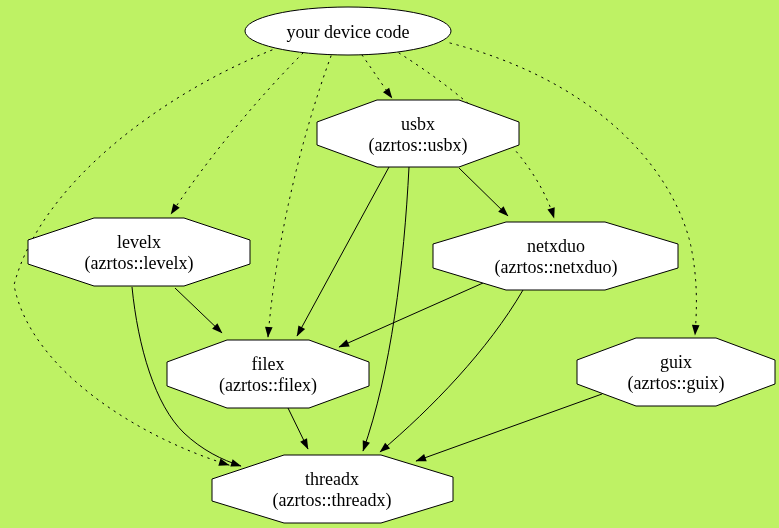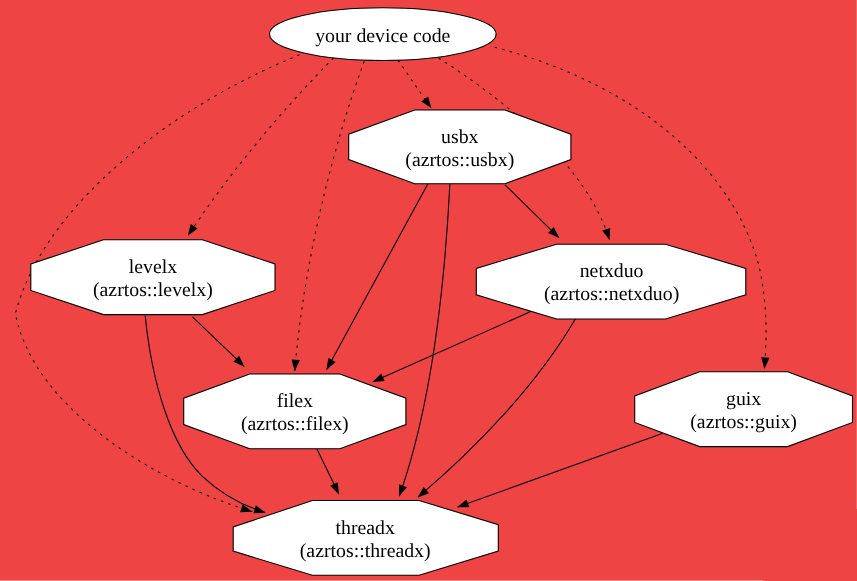--- a/index.html
+++ b/index.html
@@ -1,19 +1,19 @@
 <!DOCTYPE html>
 <html><head>
 <meta charset="utf-8">
 <style>
   html,body{margin:0;padding:0;background:#ffffff;}
   .canvas{
     position:relative;
     width:779px;height:528px;
-    background:#ef4444;
+    background:#bef264;
     font-family:"Liberation Serif", serif;
     overflow:hidden;
   }
   svg{display:block;}
   .node-shape{fill:#ffffff;stroke:#000000;stroke-width:1;}
   .node-label{font-size:18px;fill:#000000;text-anchor:middle;font-family:"Liberation Serif", serif;}
   .edge{fill:none;stroke:#000000;stroke-width:1;}
   .edge.dotted{stroke-dasharray:1.5 5.5;stroke-linecap:round;}
   .arrowhead{fill:#000000;stroke:none;}
 </style>

